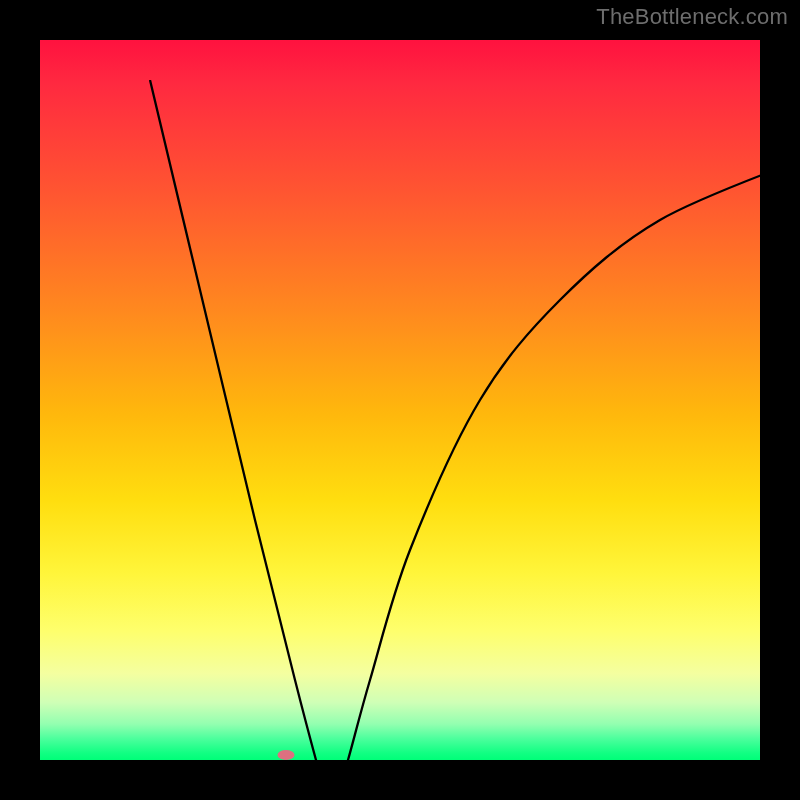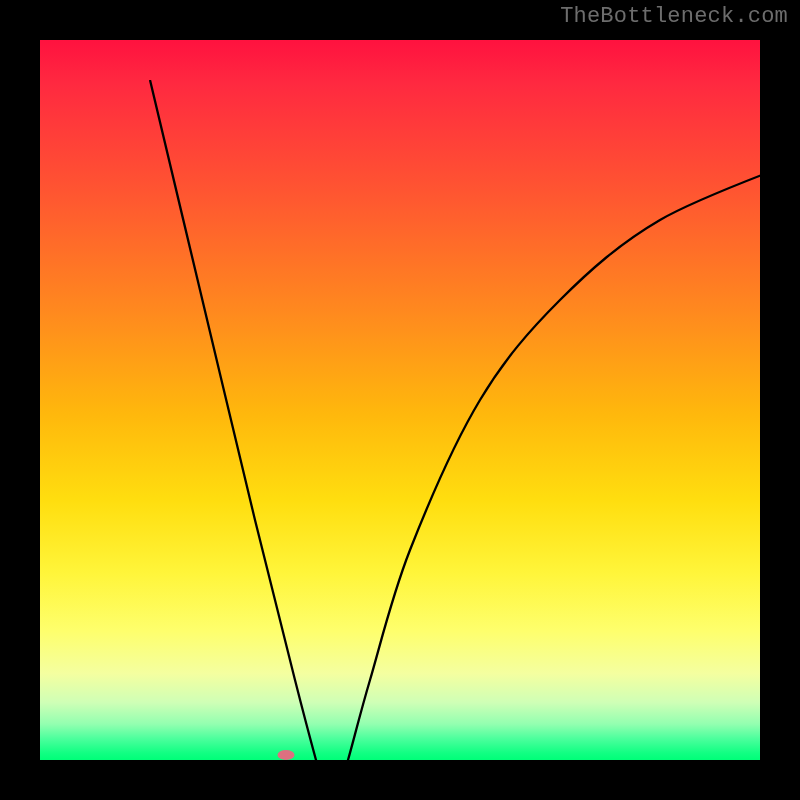--- a/index.html
+++ b/index.html
@@ -9,21 +9,20 @@
     height: 800px;
     overflow: hidden;
     background: #000;
     font-family: Arial, Helvetica, sans-serif;
   }
   .frame {
     position: relative;
     width: 800px;
     height: 668px;
     background: #000;
-    font-family: Liberation Mono, monospace;
   }
   .gradient-area {
     position: absolute;
     left: 40px;
     top: 40px;
     width: 720px;
     height: 720px;
     background: linear-gradient(
       to bottom,
       #ff123f 0%,

